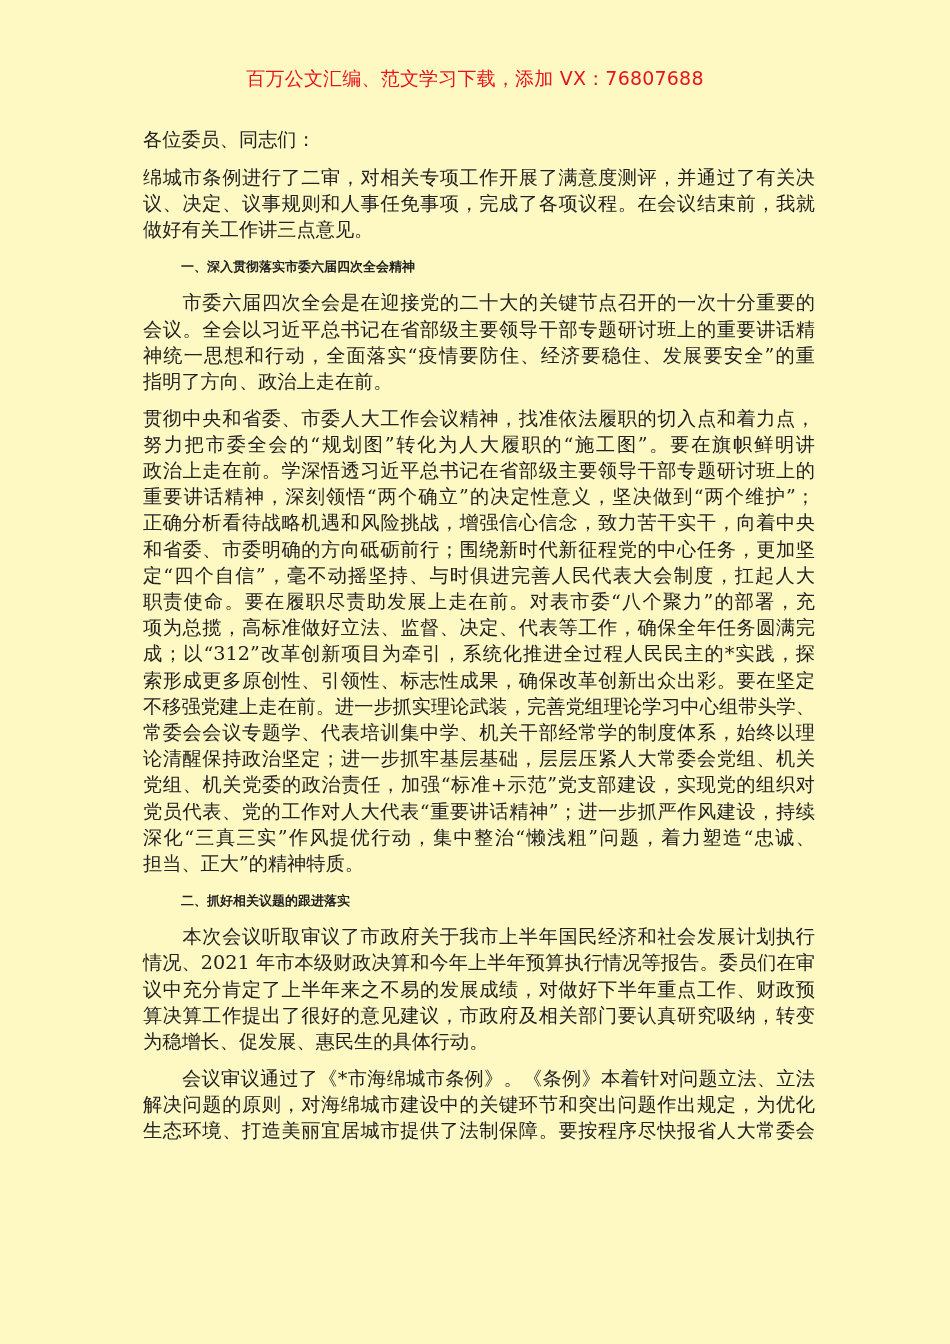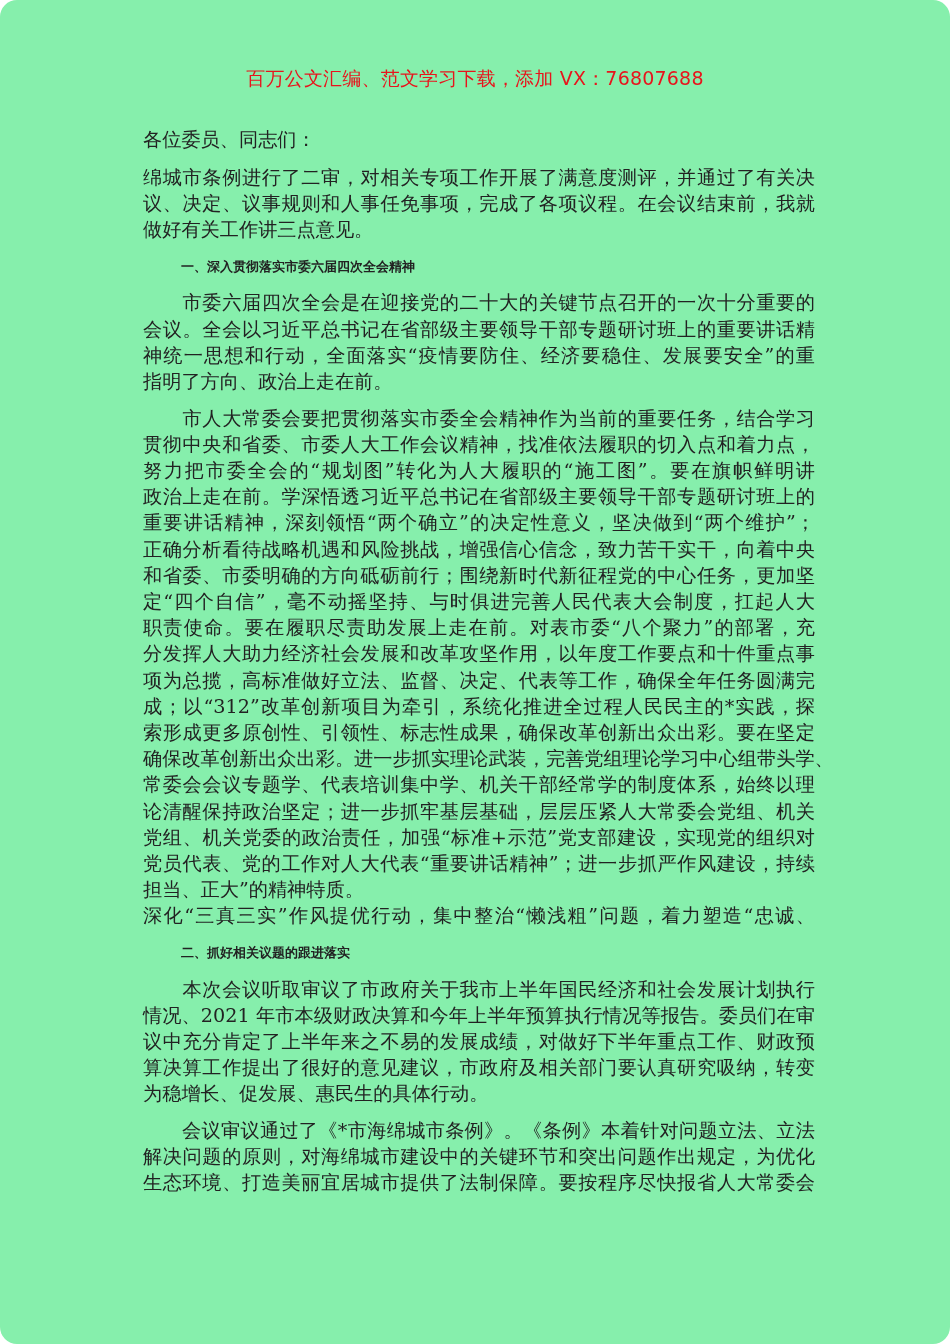--- a/index.html
+++ b/index.html
@@ -1,17 +1,17 @@
 <!DOCTYPE html>
 <html><head>
 <meta charset="utf-8">
 <style>
   html, body { margin: 0; padding: 0; background: #ffffff; }
   body { width: 950px; height: 1344px; position: relative; overflow: hidden; }
-  .page { position: absolute; left: 0; top: 0; width: 950px; height: 1344px; background: #86efac; border-radius: 17px; }
+  .page { position: absolute; left: 0; top: 0; width: 950px; height: 1344px; background: #fef9c3; }
   .header {
     position: absolute; left: 0; top: 66px; width: 950px; text-align: center;
     color: #e8141c; font-family: "DejaVu Sans", sans-serif; font-size: 19px; letter-spacing: 0.2px;
   }
   .body-text {
     position: absolute; left: 143px; top: 128px; width: 672px;
     font-family: "DejaVu Serif", serif; font-size: 19.2px; color: #222;
   }
   .line { height: 26.2px; line-height: 26.2px; white-space: nowrap; text-align: justify; text-align-last: justify; }
   .line.last { text-align-last: left; }
@@ -41,40 +41,38 @@
 
     <div>
       <div class="line">　　市委六届四次全会是在迎接党的二十大的关键节点召开的一次十分重要的</div>
       <div class="line">会议。全会以习近平总书记在省部级主要领导干部专题研讨班上的重要讲话精</div>
       <div class="line">神统一思想和行动，全面落实“疫情要防住、经济要稳住、发展要安全”的重</div>
       <div class="line last">指明了方向、政治上走在前。</div>
     </div>
     <div class="gap"></div>
 
     <div>
-      <div class="line">　　市人大常委会要把贯彻落实市委全会精神作为当前的重要任务，结合学习</div>
       <div class="line">贯彻中央和省委、市委人大工作会议精神，找准依法履职的切入点和着力点，</div>
       <div class="line">努力把市委全会的“规划图”转化为人大履职的“施工图”。要在旗帜鲜明讲</div>
       <div class="line">政治上走在前。学深悟透习近平总书记在省部级主要领导干部专题研讨班上的</div>
       <div class="line">重要讲话精神，深刻领悟“两个确立”的决定性意义，坚决做到“两个维护”；</div>
       <div class="line">正确分析看待战略机遇和风险挑战，增强信心信念，致力苦干实干，向着中央</div>
       <div class="line">和省委、市委明确的方向砥砺前行；围绕新时代新征程党的中心任务，更加坚</div>
       <div class="line">定“四个自信”，毫不动摇坚持、与时俱进完善人民代表大会制度，扛起人大</div>
       <div class="line">职责使命。要在履职尽责助发展上走在前。对表市委“八个聚力”的部署，充</div>
-      <div class="line">分发挥人大助力经济社会发展和改革攻坚作用，以年度工作要点和十件重点事</div>
       <div class="line">项为总揽，高标准做好立法、监督、决定、代表等工作，确保全年任务圆满完</div>
       <div class="line">成；以“312”改革创新项目为牵引，系统化推进全过程人民民主的*实践，探</div>
       <div class="line">索形成更多原创性、引领性、标志性成果，确保改革创新出众出彩。要在坚定</div>
-      <div class="line">确保改革创新出众出彩。进一步抓实理论武装，完善党组理论学习中心组带头学、</div>
+      <div class="line">不移强党建上走在前。进一步抓实理论武装，完善党组理论学习中心组带头学、</div>
       <div class="line">常委会会议专题学、代表培训集中学、机关干部经常学的制度体系，始终以理</div>
       <div class="line">论清醒保持政治坚定；进一步抓牢基层基础，层层压紧人大常委会党组、机关</div>
       <div class="line">党组、机关党委的政治责任，加强“标准+示范”党支部建设，实现党的组织对</div>
       <div class="line">党员代表、党的工作对人大代表“重要讲话精神”；进一步抓严作风建设，持续</div>
+      <div class="line">深化“三真三实”作风提优行动，集中整治“懒浅粗”问题，着力塑造“忠诚、</div>
       <div class="line last">担当、正大”的精神特质。</div>
-      <div class="line">深化“三真三实”作风提优行动，集中整治“懒浅粗”问题，着力塑造“忠诚、</div>
     </div>
     <div class="gap"></div>
 
     <div class="line heading">二、抓好相关议题的跟进落实</div>
     <div class="gap"></div>
 
     <div>
       <div class="line">　　本次会议听取审议了市政府关于我市上半年国民经济和社会发展计划执行</div>
       <div class="line">情况、2021 年市本级财政决算和今年上半年预算执行情况等报告。委员们在审</div>
       <div class="line">议中充分肯定了上半年来之不易的发展成绩，对做好下半年重点工作、财政预</div>

